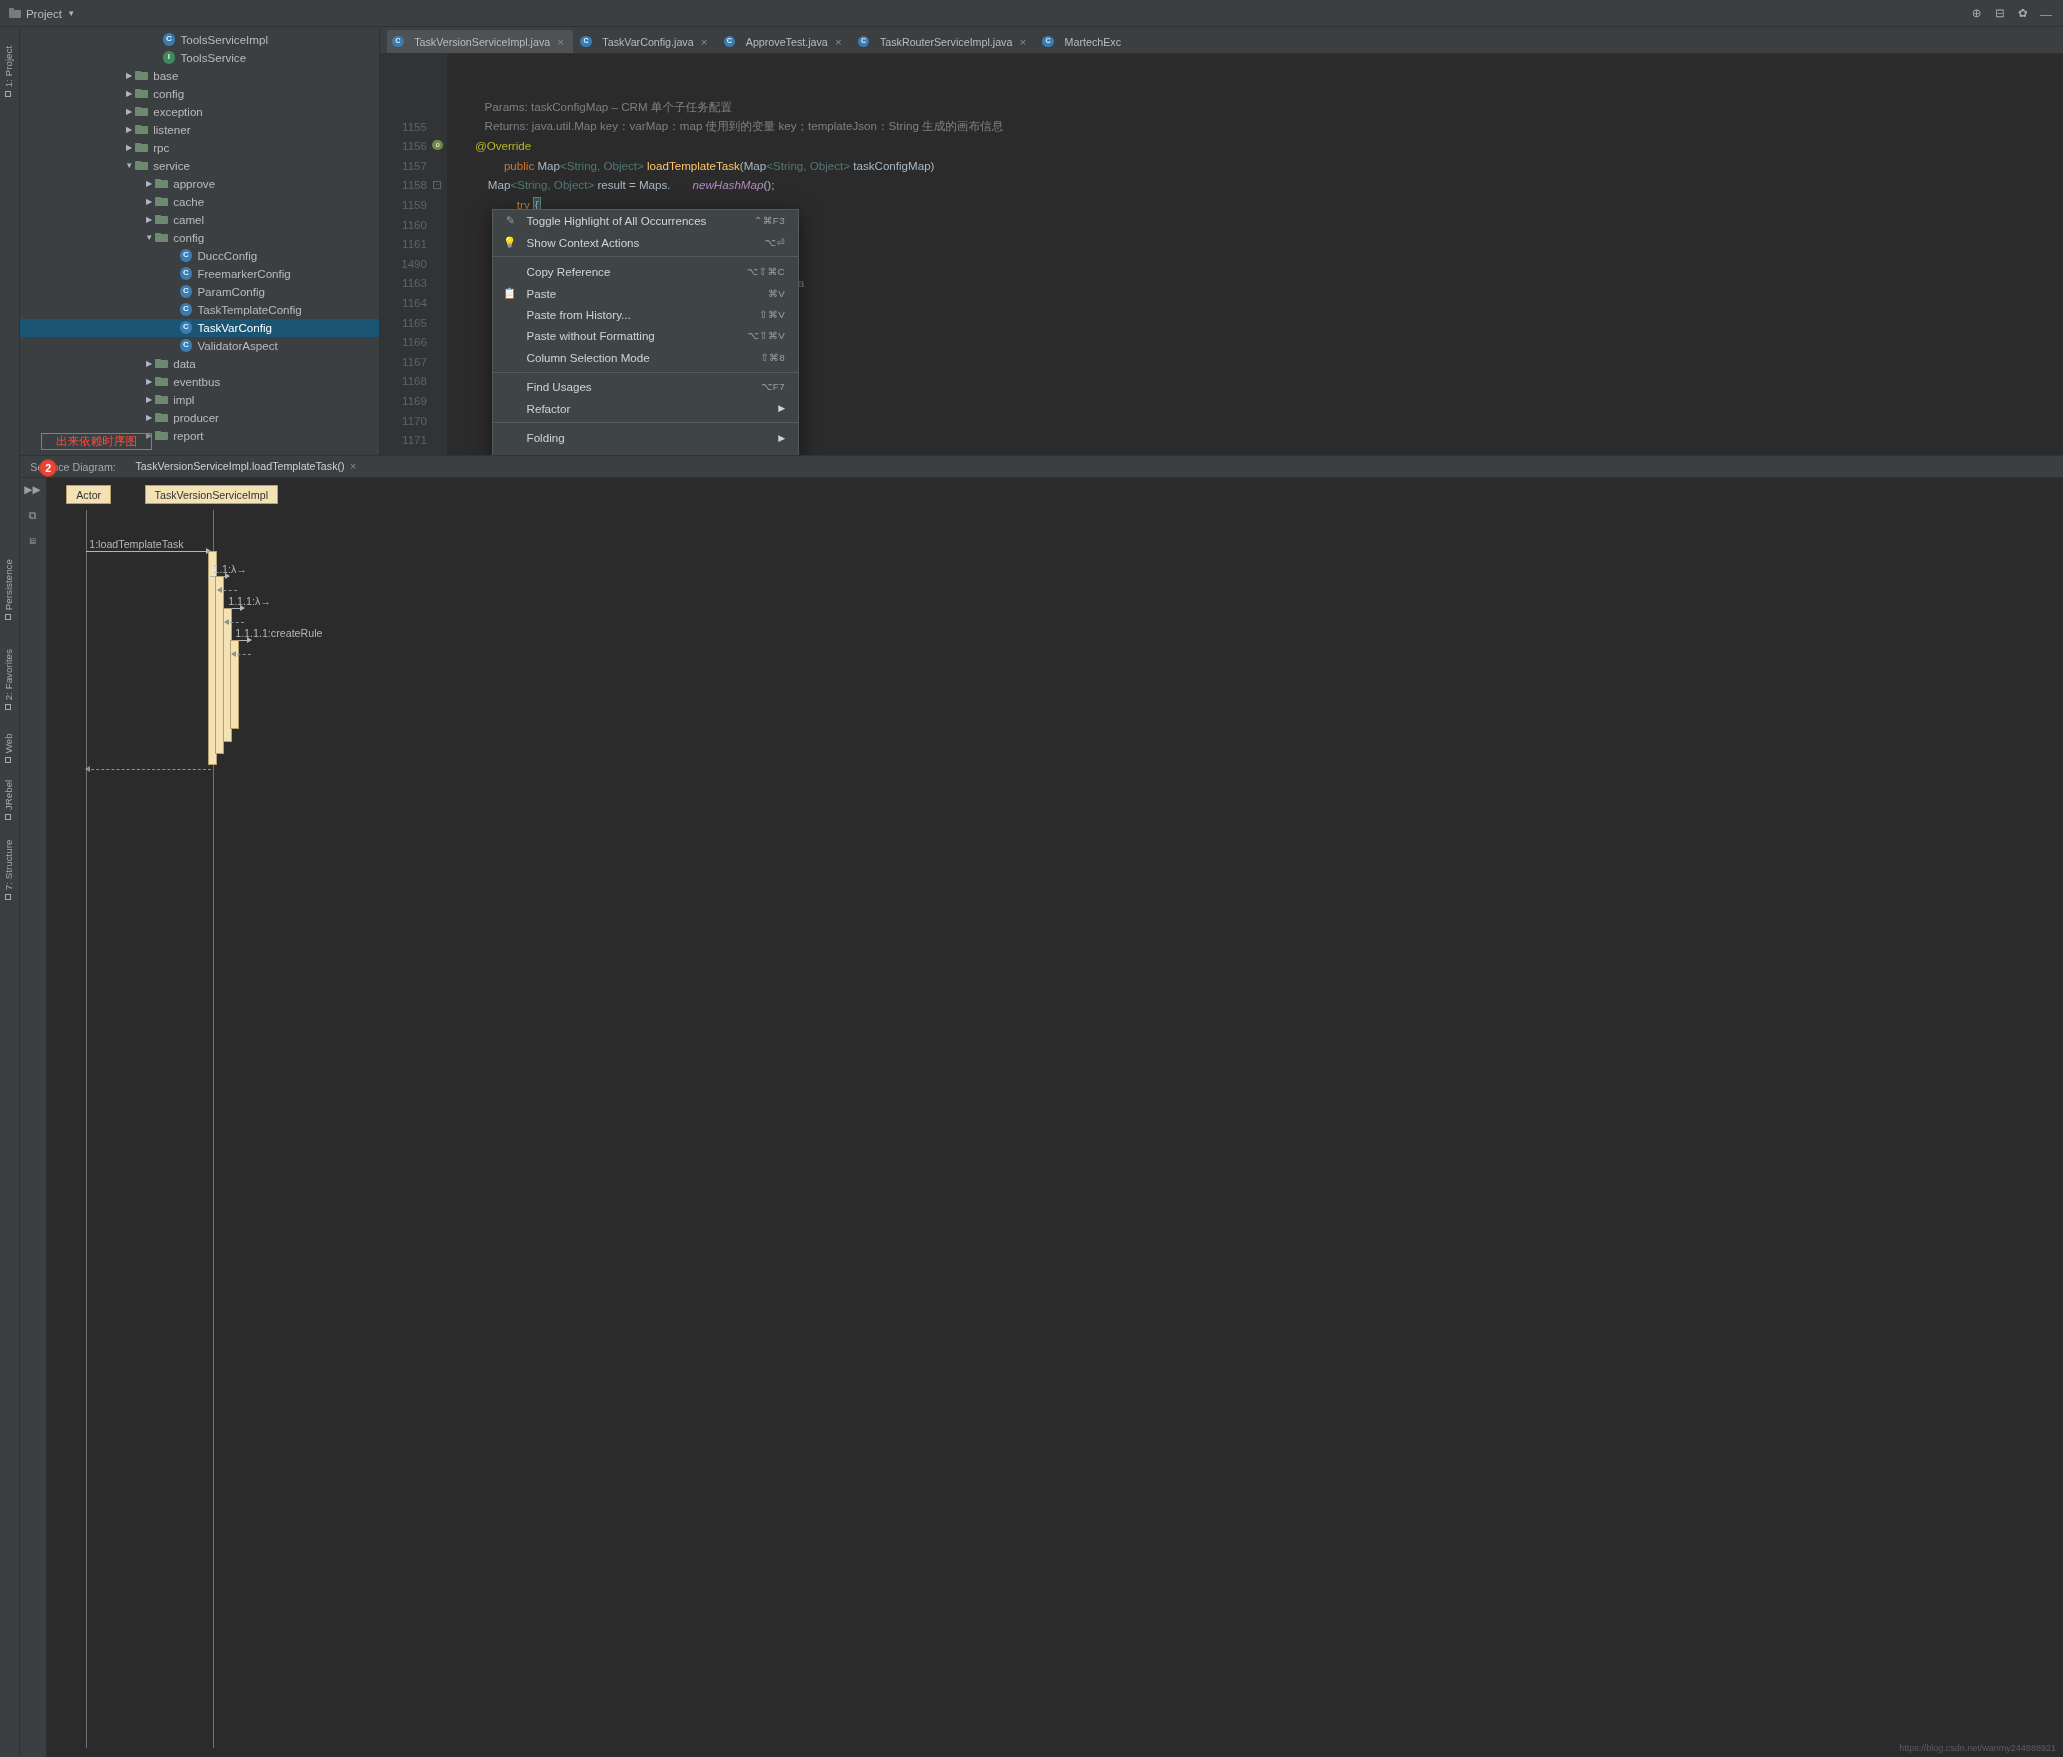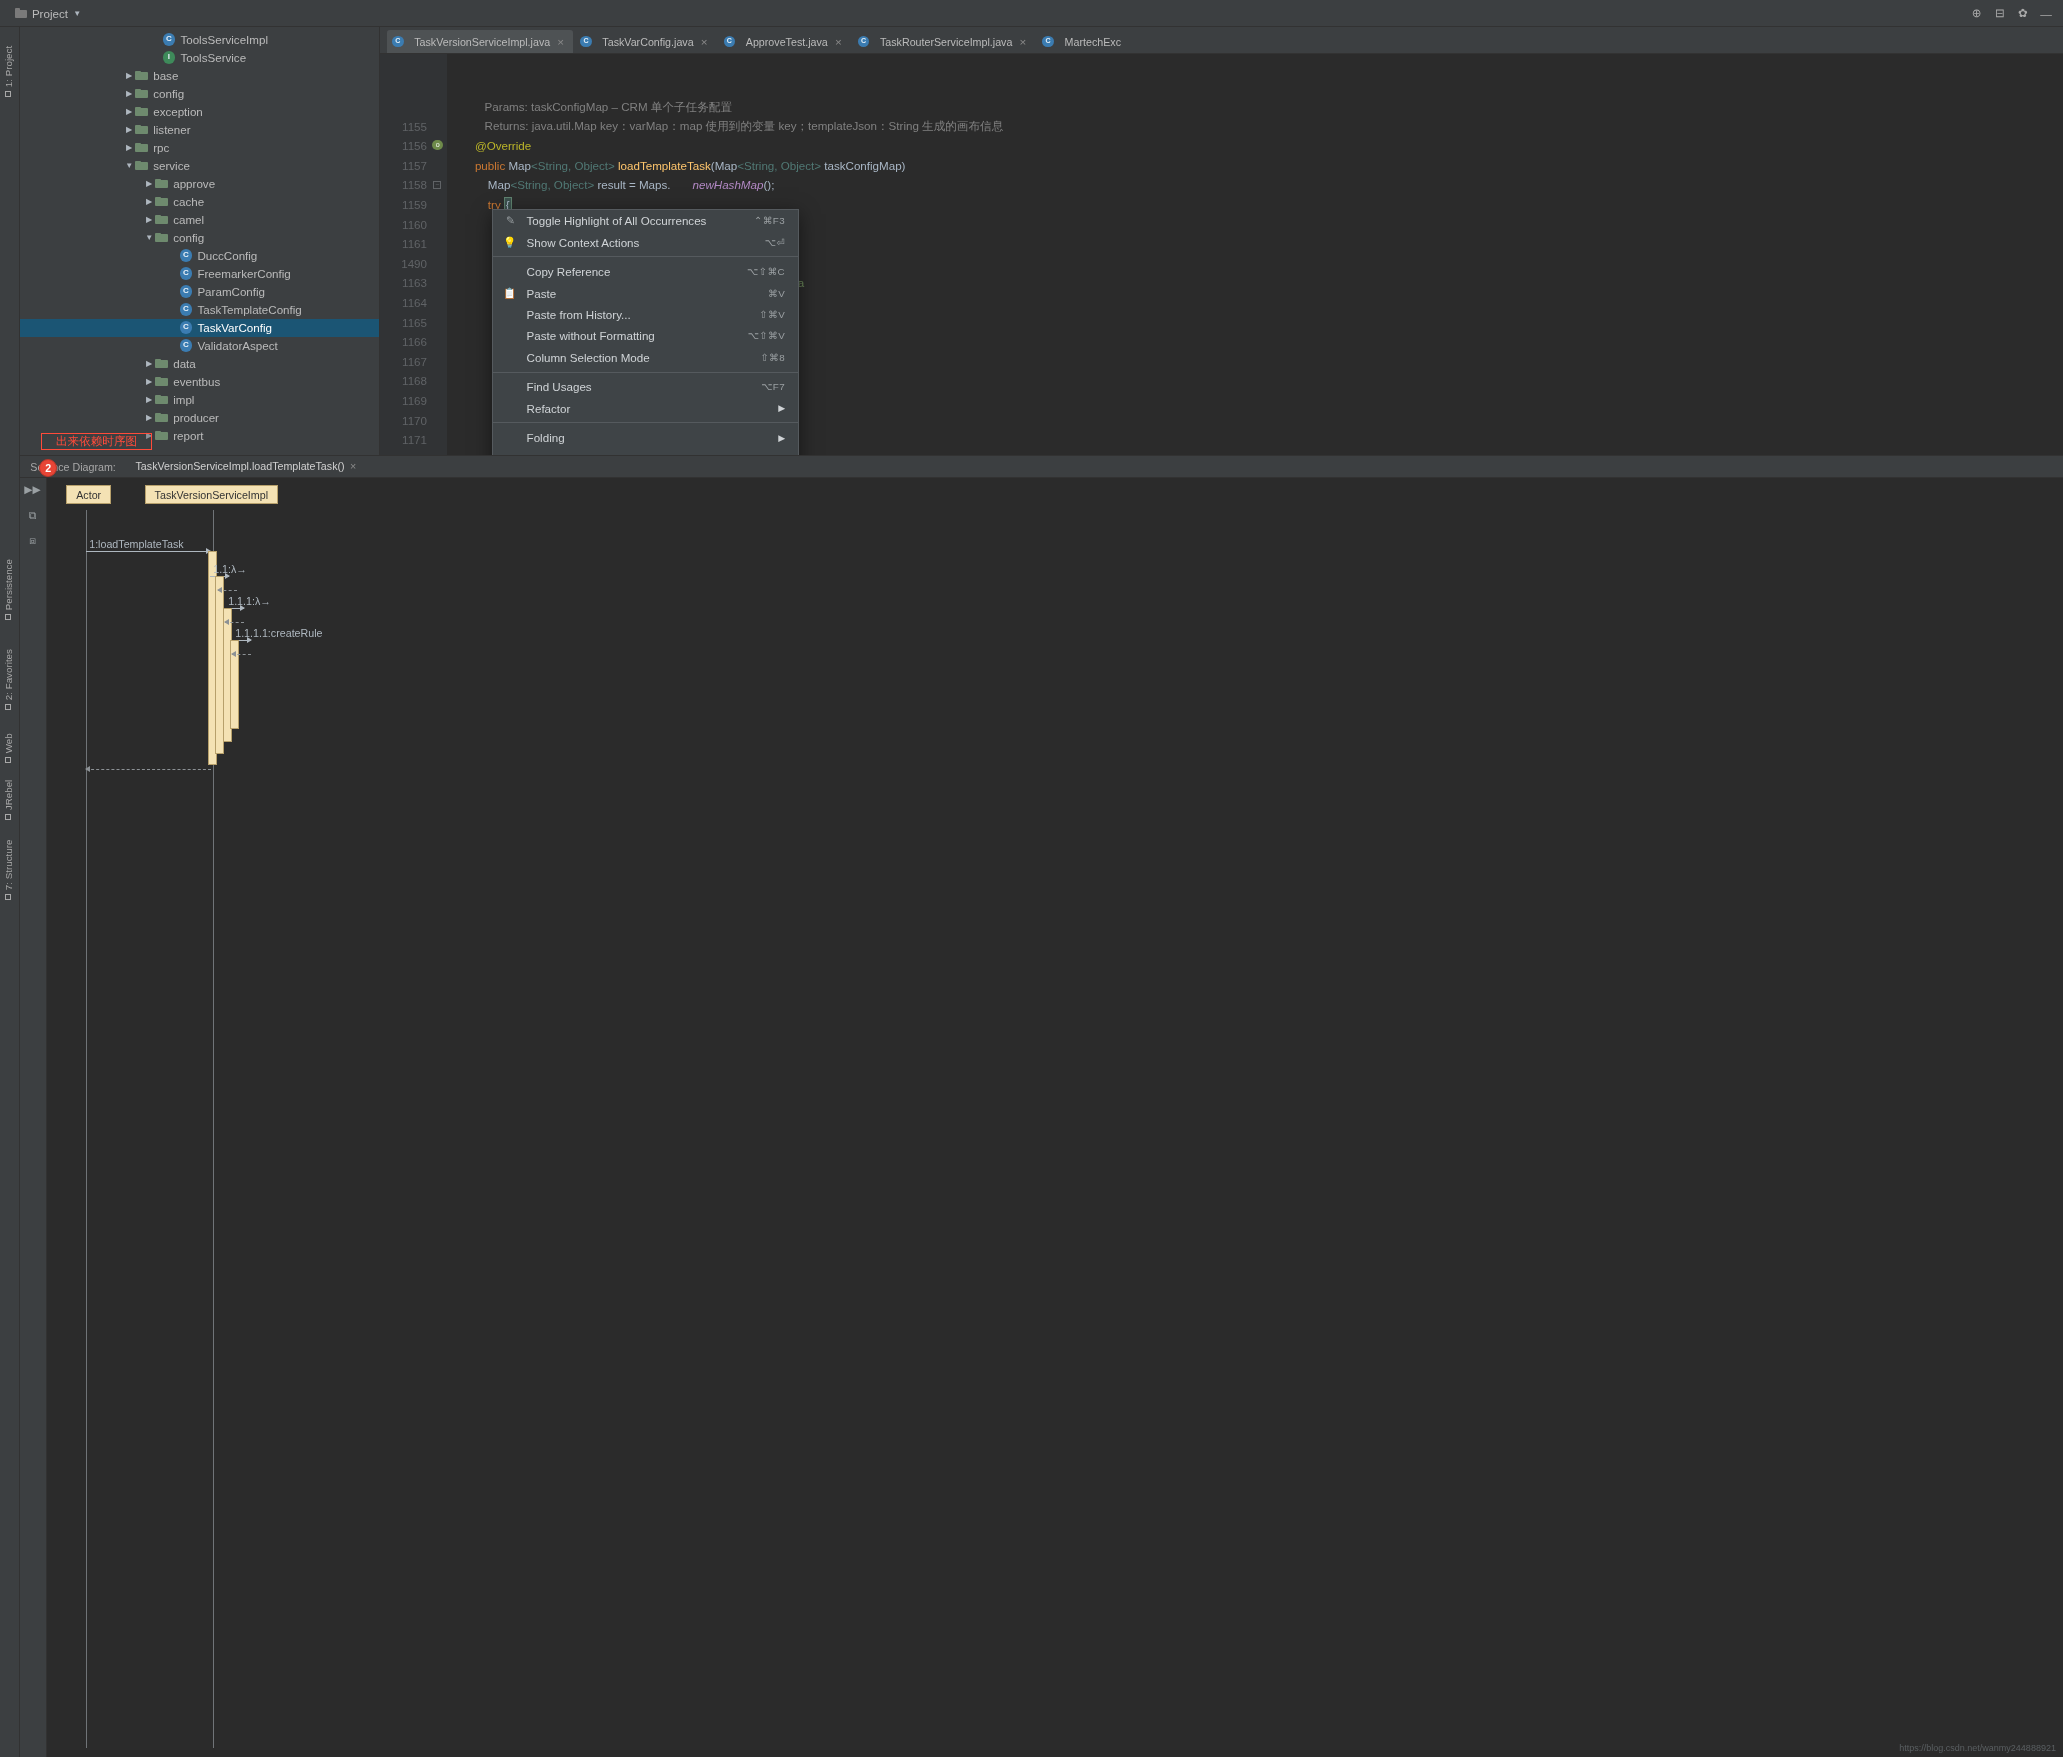--- a/index.html
+++ b/index.html
@@ -1,20 +1,20 @@
 <!DOCTYPE html>
 <html style="font-size:14.3px"><head>
 <meta charset="utf-8">
 <style>
 * { margin:0; padding:0; box-sizing:border-box; font-family: -apple-system, BlinkMacSystemFont, "Segoe UI", sans-serif; }
 body { background:#2b2b2b; color:#bbbbbb; font-size:11.6px; overflow:hidden; }
 
 
 .topbar { height:27px; background:#3c3f41; display:flex; align-items:center; border-bottom:0.9px solid #323232; }
-.topbar .project-combo { display:flex; align-items:center; padding:0 15px; gap:5.3px; color:#bbbbbb; }
+.topbar .project-combo { display:flex; align-items:center; padding:0 9px; gap:5.3px; color:#bbbbbb; }
 .topbar .project-combo .proj-ico { width:11.6px; height:9.8px; display:inline-block; position:relative; }
 .topbar .project-combo .proj-ico::before{content:"";position:absolute;left:0;top:1.8px;width:11.6px;height:8px;background:#7a7a7a;border-radius:0.9px;}
 .topbar .project-combo .proj-ico::after{content:"";position:absolute;left:0;top:0;width:5.3px;height:3.6px;background:#7a7a7a;border-radius:0.9px;}
 .topbar .right-icos { margin-left:auto; display:flex; align-items:center; gap:7.1px; padding-right:9px; color:#aaaaaa; }
 .topbar .right-icos span { width:16px; text-align:center; }
 
 
 .left-gutter { position:absolute; left:0; top:27px; bottom:0; width:19.6px; background:#3c3f41; border-right:0.9px solid #323232; }
 .left-gutter .vtab { position:absolute; left:2.7px; transform:rotate(-90deg); transform-origin:0 0; white-space:nowrap; font-size:9.8px; color:#a8a8a8; }
 .left-gutter .vtab .ico { display:inline-block; width:6.2px; height:6.2px; border:0.9px solid #a8a8a8; margin-right:3.6px; position:relative; top:-0.9px; }
@@ -44,21 +44,21 @@
 .etab { height:23px; display:flex; align-items:center; padding:0 9px 0 5.3px; color:#bbbbbb; font-size:10.7px; gap:5.3px; border-radius:2.7px 2.7px 0 0; }
 .etab.active { background:#4e5254; }
 .etab .cls { width:11.6px; height:11.6px; line-height:11.6px; font-size:7.1px; }
 .etab .x { color:#8a8a8a; font-size:11.6px; margin-left:1.8px; }
 .editor { flex:1; display:flex; background:#2b2b2b; font-family:"JetBrains Mono","Menlo",monospace; font-size:11.6px; overflow:hidden; position:relative; }
 .gut { width:67px; background:#313335; color:#606366; text-align:right; padding-right:19.6px; padding-top:3.6px; line-height:19.6px; position:relative;}
 .gut .ln { position:relative; }
 .gut .ln .fold-handle { position:absolute; right:-14.3px; top:5.3px; width:8px; height:8px; border:0.9px solid #606366; color:#606366; font-size:7.1px; line-height:6.2px; text-align:center; }
 .gut .ovmark { position:absolute; right:-16px; width:10.7px; height:10.7px; border-radius:50%; background:#6e8a4a; font-size:7.1px; color:#fff; line-height:10.7px; text-align:center; }
 .code { flex:1; padding:3.6px 0 3.6px 9px; line-height:19.6px; white-space:pre; color:#a9b7c6; position:relative; }
-.c-doc{color:#808080;} .c-ann{color:#bbb529;} .c-kw{color:#cc7832;} .c-ty{color:#a9b7c6;} .c-gn{color:#507874;} .c-id{color:#a9b7c6;} .c-mth{color:#ffc66d;} .c-mths{color:#b389c5;font-style:italic;margin-left:22px;} .c-str{color:#6a8759;} .c-cm{color:#808080;} .c-num{color:#6897bb;}
+.c-doc{color:#808080;} .c-ann{color:#bbb529;} .c-kw{color:#cc7832;margin-left:29px;} .c-ty{color:#a9b7c6;} .c-gn{color:#507874;} .c-id{color:#a9b7c6;} .c-mth{color:#ffc66d;} .c-mths{color:#b389c5;font-style:italic;margin-left:22px;} .c-str{color:#6a8759;} .c-cm{color:#808080;} .c-num{color:#6897bb;}
 .code .hl-brace{background:#3b514d;border:0.9px solid #5f826f;padding:0 0.9px;}
 
 
 .ctx { position:absolute; background:#3f4447; border:0.9px solid #555a5e; box-shadow:0 5.3px 18px rgba(0,0,0,0.5); font-size:11.6px; color:#d0d4d7; }
 .ctx .mi { display:flex; align-items:center; height:21.4px; padding:0 12.5px 0 10.7px; gap:9px; white-space:nowrap; }
 .ctx .mi .icn { width:14.3px; display:inline-flex; justify-content:center; color:#9aa0a3; font-size:10.7px; }
 .ctx .mi .lbl { flex:1; }
 .ctx .mi .sc { color:#9ba0a3; font-size:9.8px; letter-spacing:0.4px; }
 .ctx .mi .sub { color:#cfd3d6; font-size:9px; }
 .ctx hr { border:none; border-top:0.9px solid #555a5e; margin:3.6px 0; }

